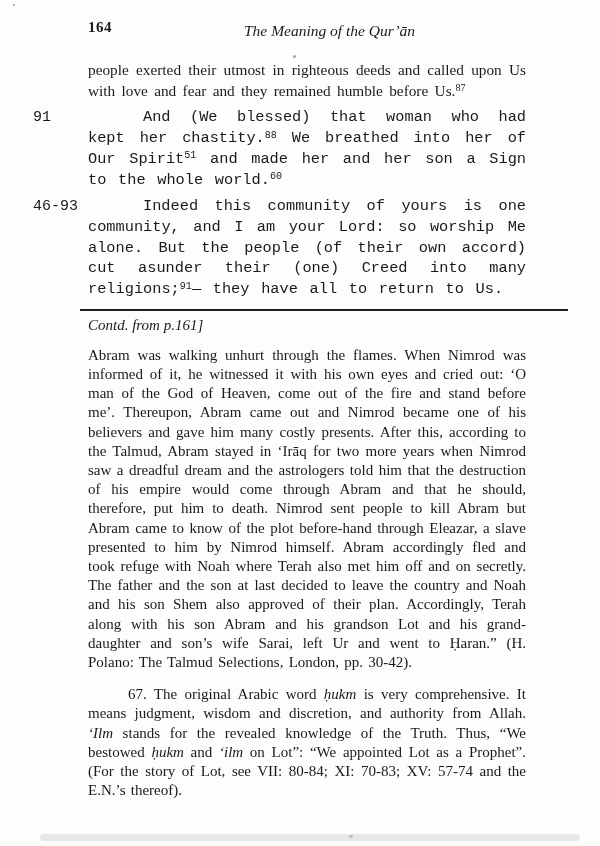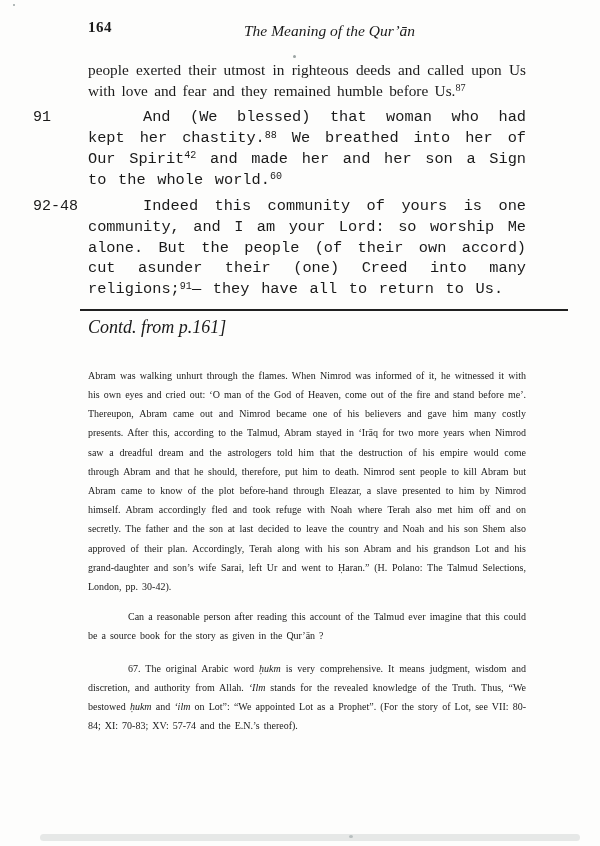--- a/index.html
+++ b/index.html
@@ -62,28 +62,28 @@
   .rule {
     margin: 9px 0 0 -8px;
     width: 488px;
     height: 0;
     border-top: 2px solid #202020;
   }
   
   .contd {
     margin-top: 6px;
     font-style: italic;
-    font-size: 18px;
+    font-size: 15px;
   }
   .fn {
-    font-size: 10px;
+    font-size: 15px;
     line-height: 19.2px;
     text-align: justify;
     word-spacing: 1.5px;
-    margin: 28px 0 0 0;
+    margin: 12px 0 0 0;
   }
   .fn.indent { text-indent: 40px; }
   .fn.mt2 { margin-top: 11px; }
   .fn.mt3 { margin-top: 13px; }
   
   .speck {
     position: absolute;
     background: #9aa3a3;
     border-radius: 50%;
   }
@@ -109,35 +109,34 @@
     <span class="page-num">164</span>
     <span class="running-title">The Meaning of the Qur’ān</span>
   </div>
 
   <p class="verse first">
     <span>people exerted their utmost in righteous deeds and called upon Us with love and fear and they remained humble before Us.<sup>87</sup></span>
   </p>
 
   <p class="verse indent">
     <span class="verse-num">91</span>
-    <span>And (We blessed) that woman who had kept her chastity.<sup>88</sup> We breathed into her of Our Spirit<sup>42</sup> and made her and her son a Sign to the whole world.<sup>60</sup></span>
+    <span>And (We blessed) that woman who had kept her chastity.<sup>88</sup> We breathed into her of Our Spirit<sup>51</sup> and made her and her son a Sign to the whole world.<sup>60</sup></span>
   </p>
 
   <p class="verse indent">
-    <span class="verse-num">92-48</span>
+    <span class="verse-num">46-93</span>
     <span>Indeed this community of yours is one community, and I am your Lord: so worship Me alone. But the people (of their own accord) cut asunder their (one) Creed into many religions;<sup>91</sup>— they have all to return to Us.</span>
   </p>
 
   <div class="rule"></div>
 
   <div class="contd">Contd. from p.161]</div>
 
   <p class="fn">Abram was walking unhurt through the flames. When Nimrod was informed of it, he witnessed it with his own eyes and cried out: ‘O man of the God of Heaven, come out of the fire and stand before me’. Thereupon, Abram came out and Nimrod became one of his believers and gave him many costly presents. After this, according to the Talmud, Abram stayed in ‘Irāq for two more years when Nimrod saw a dreadful dream and the astrologers told him that the destruction of his empire would come through Abram and that he should, therefore, put him to death. Nimrod sent people to kill Abram but Abram came to know of the plot before-hand through Eleazar, a slave presented to him by Nimrod himself. Abram accordingly fled and took refuge with Noah where Terah also met him off and on secretly. The father and the son at last decided to leave the country and Noah and his son Shem also approved of their plan. Accordingly, Terah along with his son Abram and his grandson Lot and his grand-daughter and son’s wife Sarai, left Ur and went to Ḥaran.” (H. Polano: The Talmud Selections, London, pp. 30-42).</p>
 
-  <p class="fn indent mt2">Can a reasonable person after reading this account of the Talmud ever imagine that this could be a source book for the story as given in the Qur’ān ?</p>
 
   <p class="fn indent mt3">67. The original Arabic word <i>ḥukm</i> is very comprehensive. It means judgment, wisdom and discretion, and authority from Allah. <i>‘Ilm</i> stands for the revealed knowledge of the Truth. Thus, “We bestowed <i>ḥukm</i> and <i>‘ilm</i> on Lot”: “We appointed Lot as a Prophet”. (For the story of Lot, see VII: 80-84; XI: 70-83; XV: 57-74 and the E.N.’s thereof).</p>
 
 
 </div>
 
 <span class="speck speck-a"></span>
 <span class="speck speck-b"></span>
 <span class="speck speck-c"></span>
 <div class="bottom-smudge"></div>

